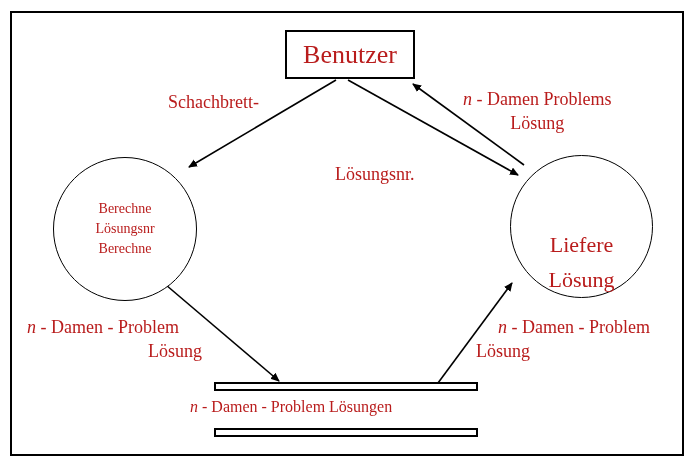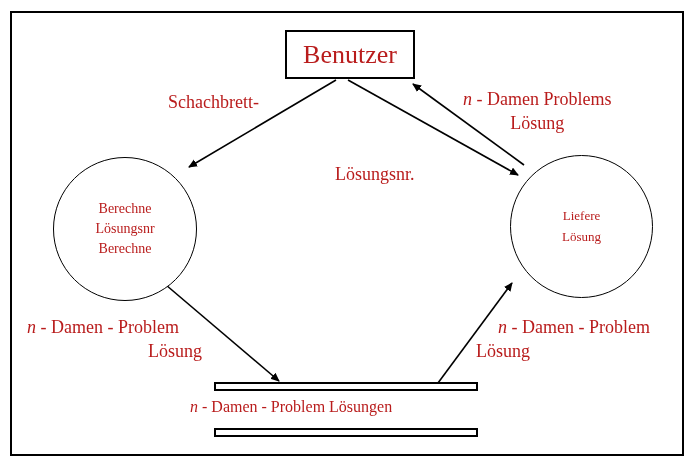--- a/index.html
+++ b/index.html
@@ -106,21 +106,21 @@
   <div class="node-box" style="left:285px; top:30px; width:130px; height:49px;">
     <span style="font-size:26px;">Benutzer</span>
   </div>
 
   <div class="node-circle" style="left:53px; top:157px; width:144px; height:144px; font-size:14px; line-height:1.45;">
     <span class="ln">Berechne</span>
     <span class="ln">Lösungsnr</span>
     <span class="ln">Berechne</span>
   </div>
 
-  <div class="node-circle" style="left:510px; top:155px; width:143px; height:143px; font-size:13px; line-height:1.6;">
+  <div class="node-circle" style="left:510px; top:155px; width:143px; height:143px; font-size:22px; line-height:1.6;justify-content:flex-end;">
     <span class="ln">Liefere</span>
     <span class="ln">Lösung</span>
   </div>
 
   <div class="edge-label" style="left:168px; top:91px; text-align:left;">
     <span class="ln">Schachbrett-</span>
   </div>
 
   <div class="edge-label" style="left:463px; top:88px; text-align:left;">
     <span class="ln">

